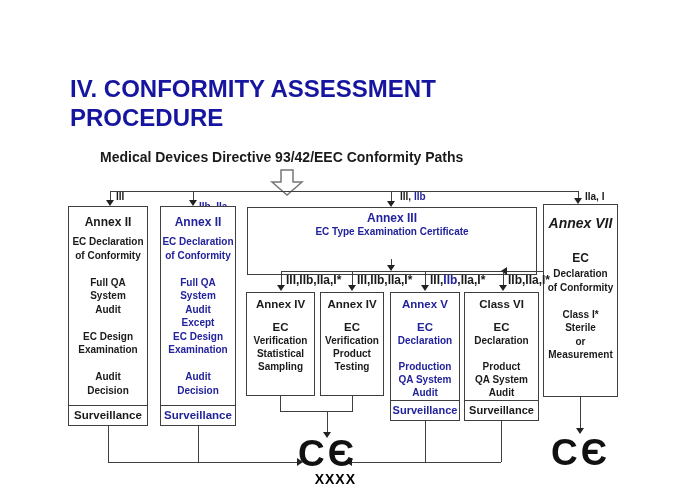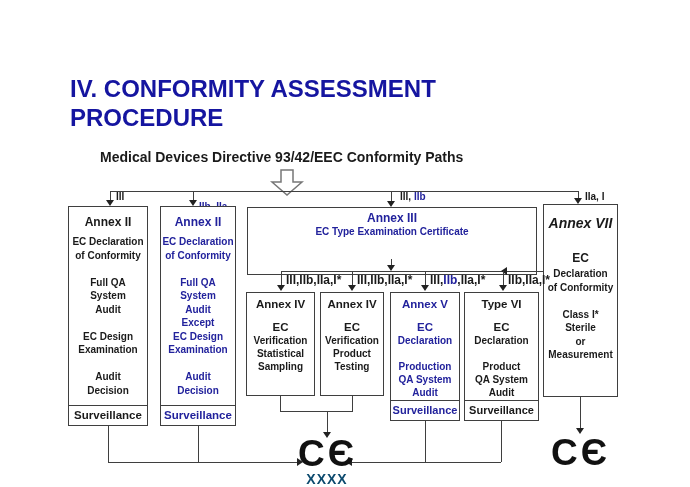--- a/index.html
+++ b/index.html
@@ -163,21 +163,21 @@
     <div class="ec" style="margin-top:11px;">EC</div>
     <div class="bd pre" style="margin-top:1px;">Declaration
 
 Production
 QA System
 Audit</div>
     <div class="surv blue" style="font-size:11px;">Surveillance</div>
   </div>
 
   <div class="bx blk" style="left:464px;top:248px;width:75px;height:129px;">
-    <div class="bt" style="margin-top:5px;font-size:11.5px;">Type VI</div>
+    <div class="bt" style="margin-top:5px;font-size:11.5px;">Class VI</div>
     <div class="ec" style="margin-top:11px;">EC</div>
     <div class="bd pre" style="margin-top:1px;">Declaration
 
 Product
 QA System
 Audit</div>
     <div class="surv blk" style="font-size:11px;">Surveillance</div>
   </div>
 
   <div class="vl" style="left:108px;top:382px;height:36px;"></div>
@@ -192,21 +192,21 @@
   <div class="ad" style="left:323px;top:388px;"></div>
 
   <div class="vl" style="left:425px;top:377px;height:41px;"></div>
   <div class="vl" style="left:501px;top:377px;height:41px;"></div>
   <div class="hl" style="left:352px;top:418px;width:149px;"></div>
   <div class="al" style="left:346px;top:414px;"></div>
 
   <div class="ce" style="left:298px;top:391px;">
     <span>C</span><span>Є</span>
   </div>
-  <div class="abs" style="left:298px;top:427px;width:58px;text-align:center;font-size:14px;font-weight:bold;letter-spacing:1px;color:#0c4a6e;">XXXX</div>
+  <div class="abs" style="left:298px;top:427px;width:58px;text-align:right;font-size:14px;font-weight:bold;letter-spacing:1px;color:#000000;">XXXX</div>
 
   <div class="vl" style="left:580px;top:353px;height:31px;"></div>
   <div class="ad" style="left:576px;top:384px;"></div>
   <div class="ce" style="left:551px;top:390px;">
     <span>C</span><span>Є</span>
   </div>
 
   <div class="watermark" style="left:498px;top:455px;width:155px;height:14px;"></div>
   <div class="bottomsmear" style="left:30px;top:482px;width:650px;height:5px;"></div>
 

